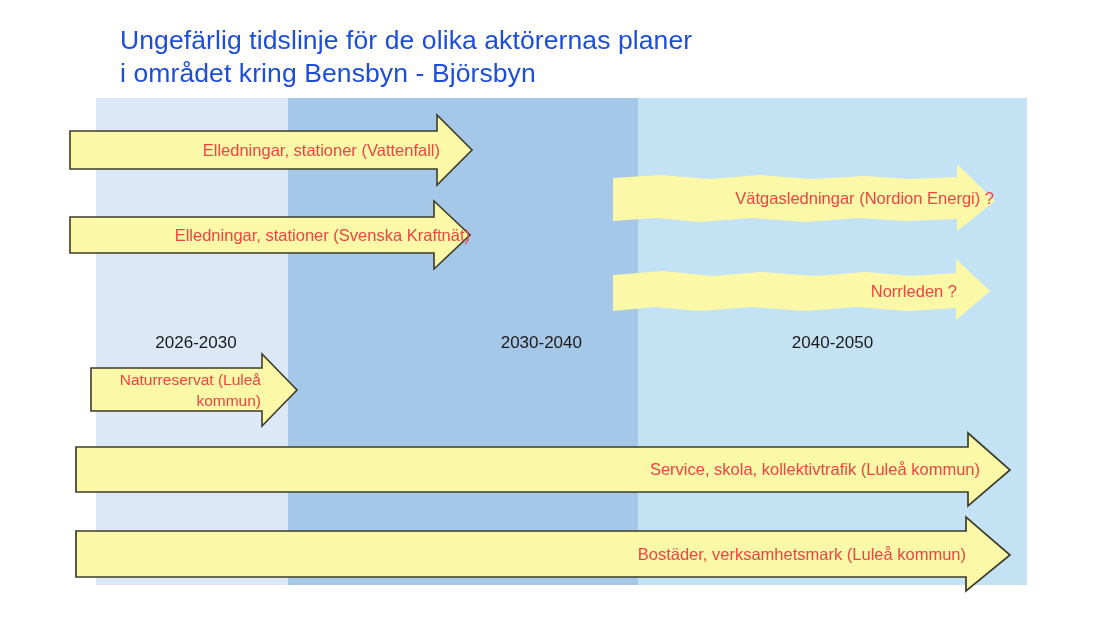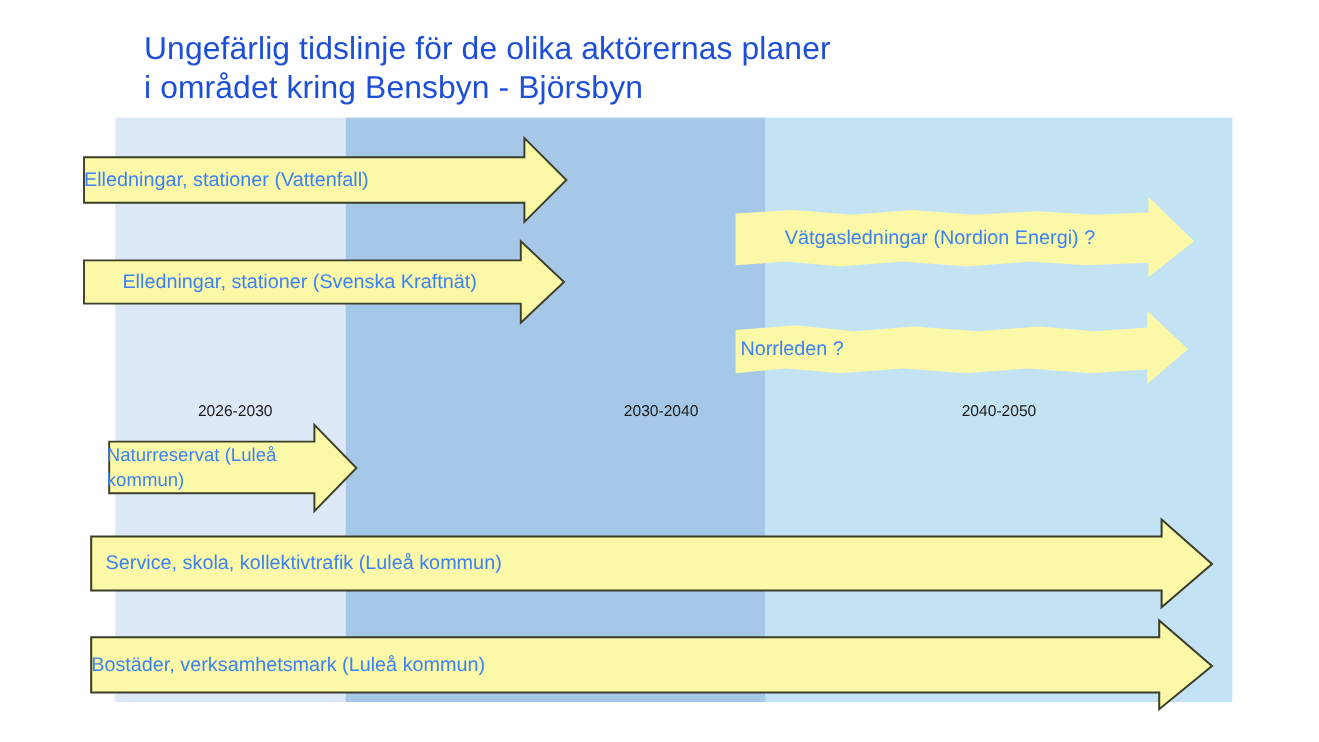--- a/index.html
+++ b/index.html
@@ -52,41 +52,41 @@
   }
   #band-0 { left: 0px;   width: 192px; background: #dce8f6; }
   #band-1 { left: 192px; width: 350px; background: #a6c8e8; }
   #band-2 { left: 542px; width: 389px; background: #c3e3f5; }
 
   
   .period-label {
     position: absolute;
     text-align: center;
     color: #1a1a1a;
-    font-size: 13px;
+    font-size: 17px;
     line-height: 20px;
     white-space: nowrap;
   }
   #period-label-0 { left: 100px;  top: 333px; width: 192px; }
   #period-label-1 { left: 288px;  top: 333px; width: 294px; text-align: right; }
   #period-label-2 { left: 638px;  top: 333px; width: 389px; }
 
   
   #arrow-layer {
     position: absolute;
     left: 0; top: 0;
     width: 1099px;
     height: 618px;
     overflow: visible;
   }
 
   .arrow-label {
     position: absolute;
-    text-align: left;
-    color: #3b82f6;
+    text-align: right;
+    color: #ef4444;
     font-size: 16.5px;
     line-height: 21px;
     white-space: pre-line;
     pointer-events: none;
   }
   .arrow-label.sz-small { font-size: 15.5px; }
 </style>
 </head>
 <body>
 

